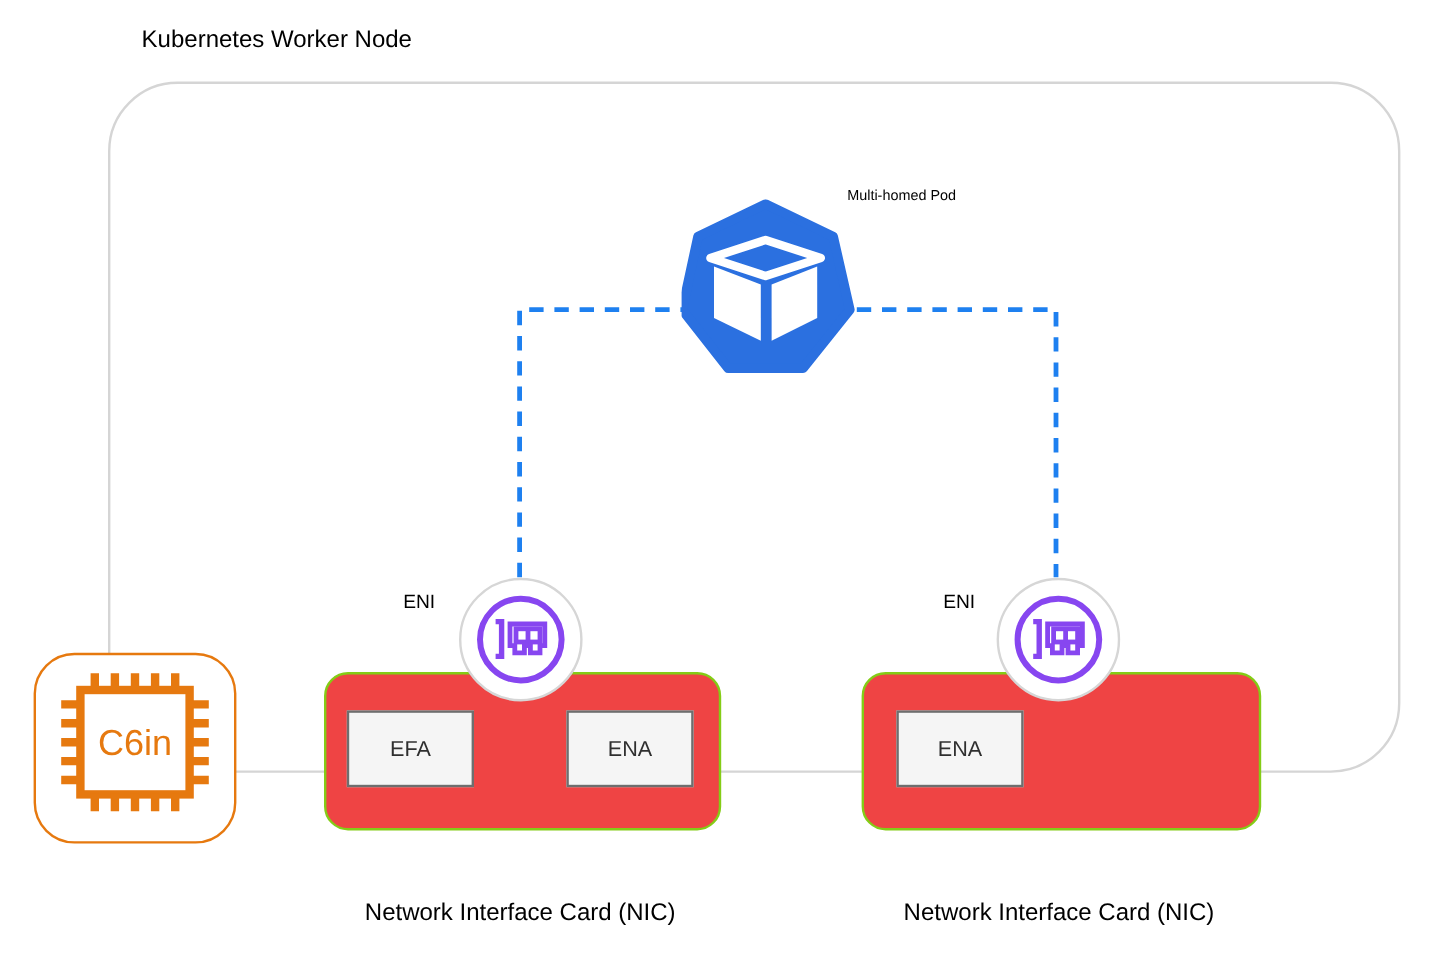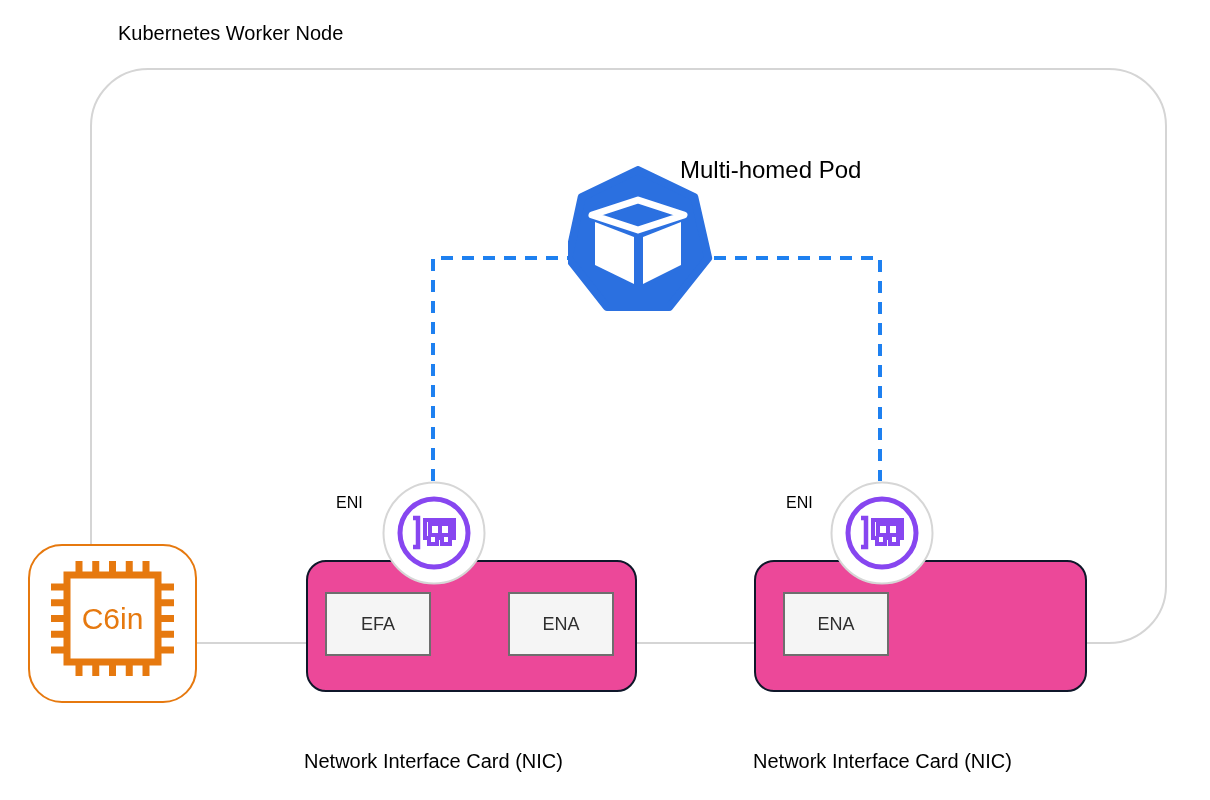--- a/index.html
+++ b/index.html
@@ -10,31 +10,31 @@
   .abs{position:absolute;}
   .diagram-title{
     left:118px;top:22px;font-size:20px;color:#000;z-index:5;white-space:nowrap;
   }
   .worker-node-boundary{
     left:90px;top:68px;width:1073px;height:572px;
     border:2px solid #d5d5d5;border-radius:58px;z-index:1;background:transparent;
   }
   .connector-layer{left:0;top:0;width:1210px;height:800px;z-index:2;pointer-events:none;}
   .pod-icon{left:568px;top:166px;width:145px;height:150px;z-index:5;}
-  .pod-label{left:680px;top:156px;font-size:24px;z-index:5;white-space:nowrap;}
+  .pod-label{left:706px;top:156px;font-size:12px;z-index:5;white-space:nowrap;}
   .eni-circle{
     width:104px;height:104px;z-index:4;
   }
   .eni-circle.left{left:382px;top:481px;}
   .eni-circle.right{left:830px;top:481px;}
   .eni-label{font-size:16px;z-index:4;white-space:nowrap;}
   .eni-label.left{left:336px;top:494px;}
   .eni-label.right{left:786px;top:494px;}
   .nic-box{
-    background:#ec4899;border:2px solid #0f172a;border-radius:20px;z-index:3;margin-left:36px;
+    background:#ef4444;border:2px solid #84cc16;border-radius:20px;z-index:3;
   }
   .nic-box.left{left:270px;top:560px;width:327px;height:128px;}
   .nic-box.right{left:718px;top:560px;width:329px;height:128px;}
   .adapter-box{
     position:absolute;width:106px;height:64px;background:#f5f5f5;border:2px solid #6e6e6e;
     display:flex;align-items:center;justify-content:center;font-size:18px;color:#2f2f2f;
     box-sizing:border-box;
   }
   .adapter-efa{left:17px;top:30px;}
   .adapter-ena-l{left:200px;top:30px;}

